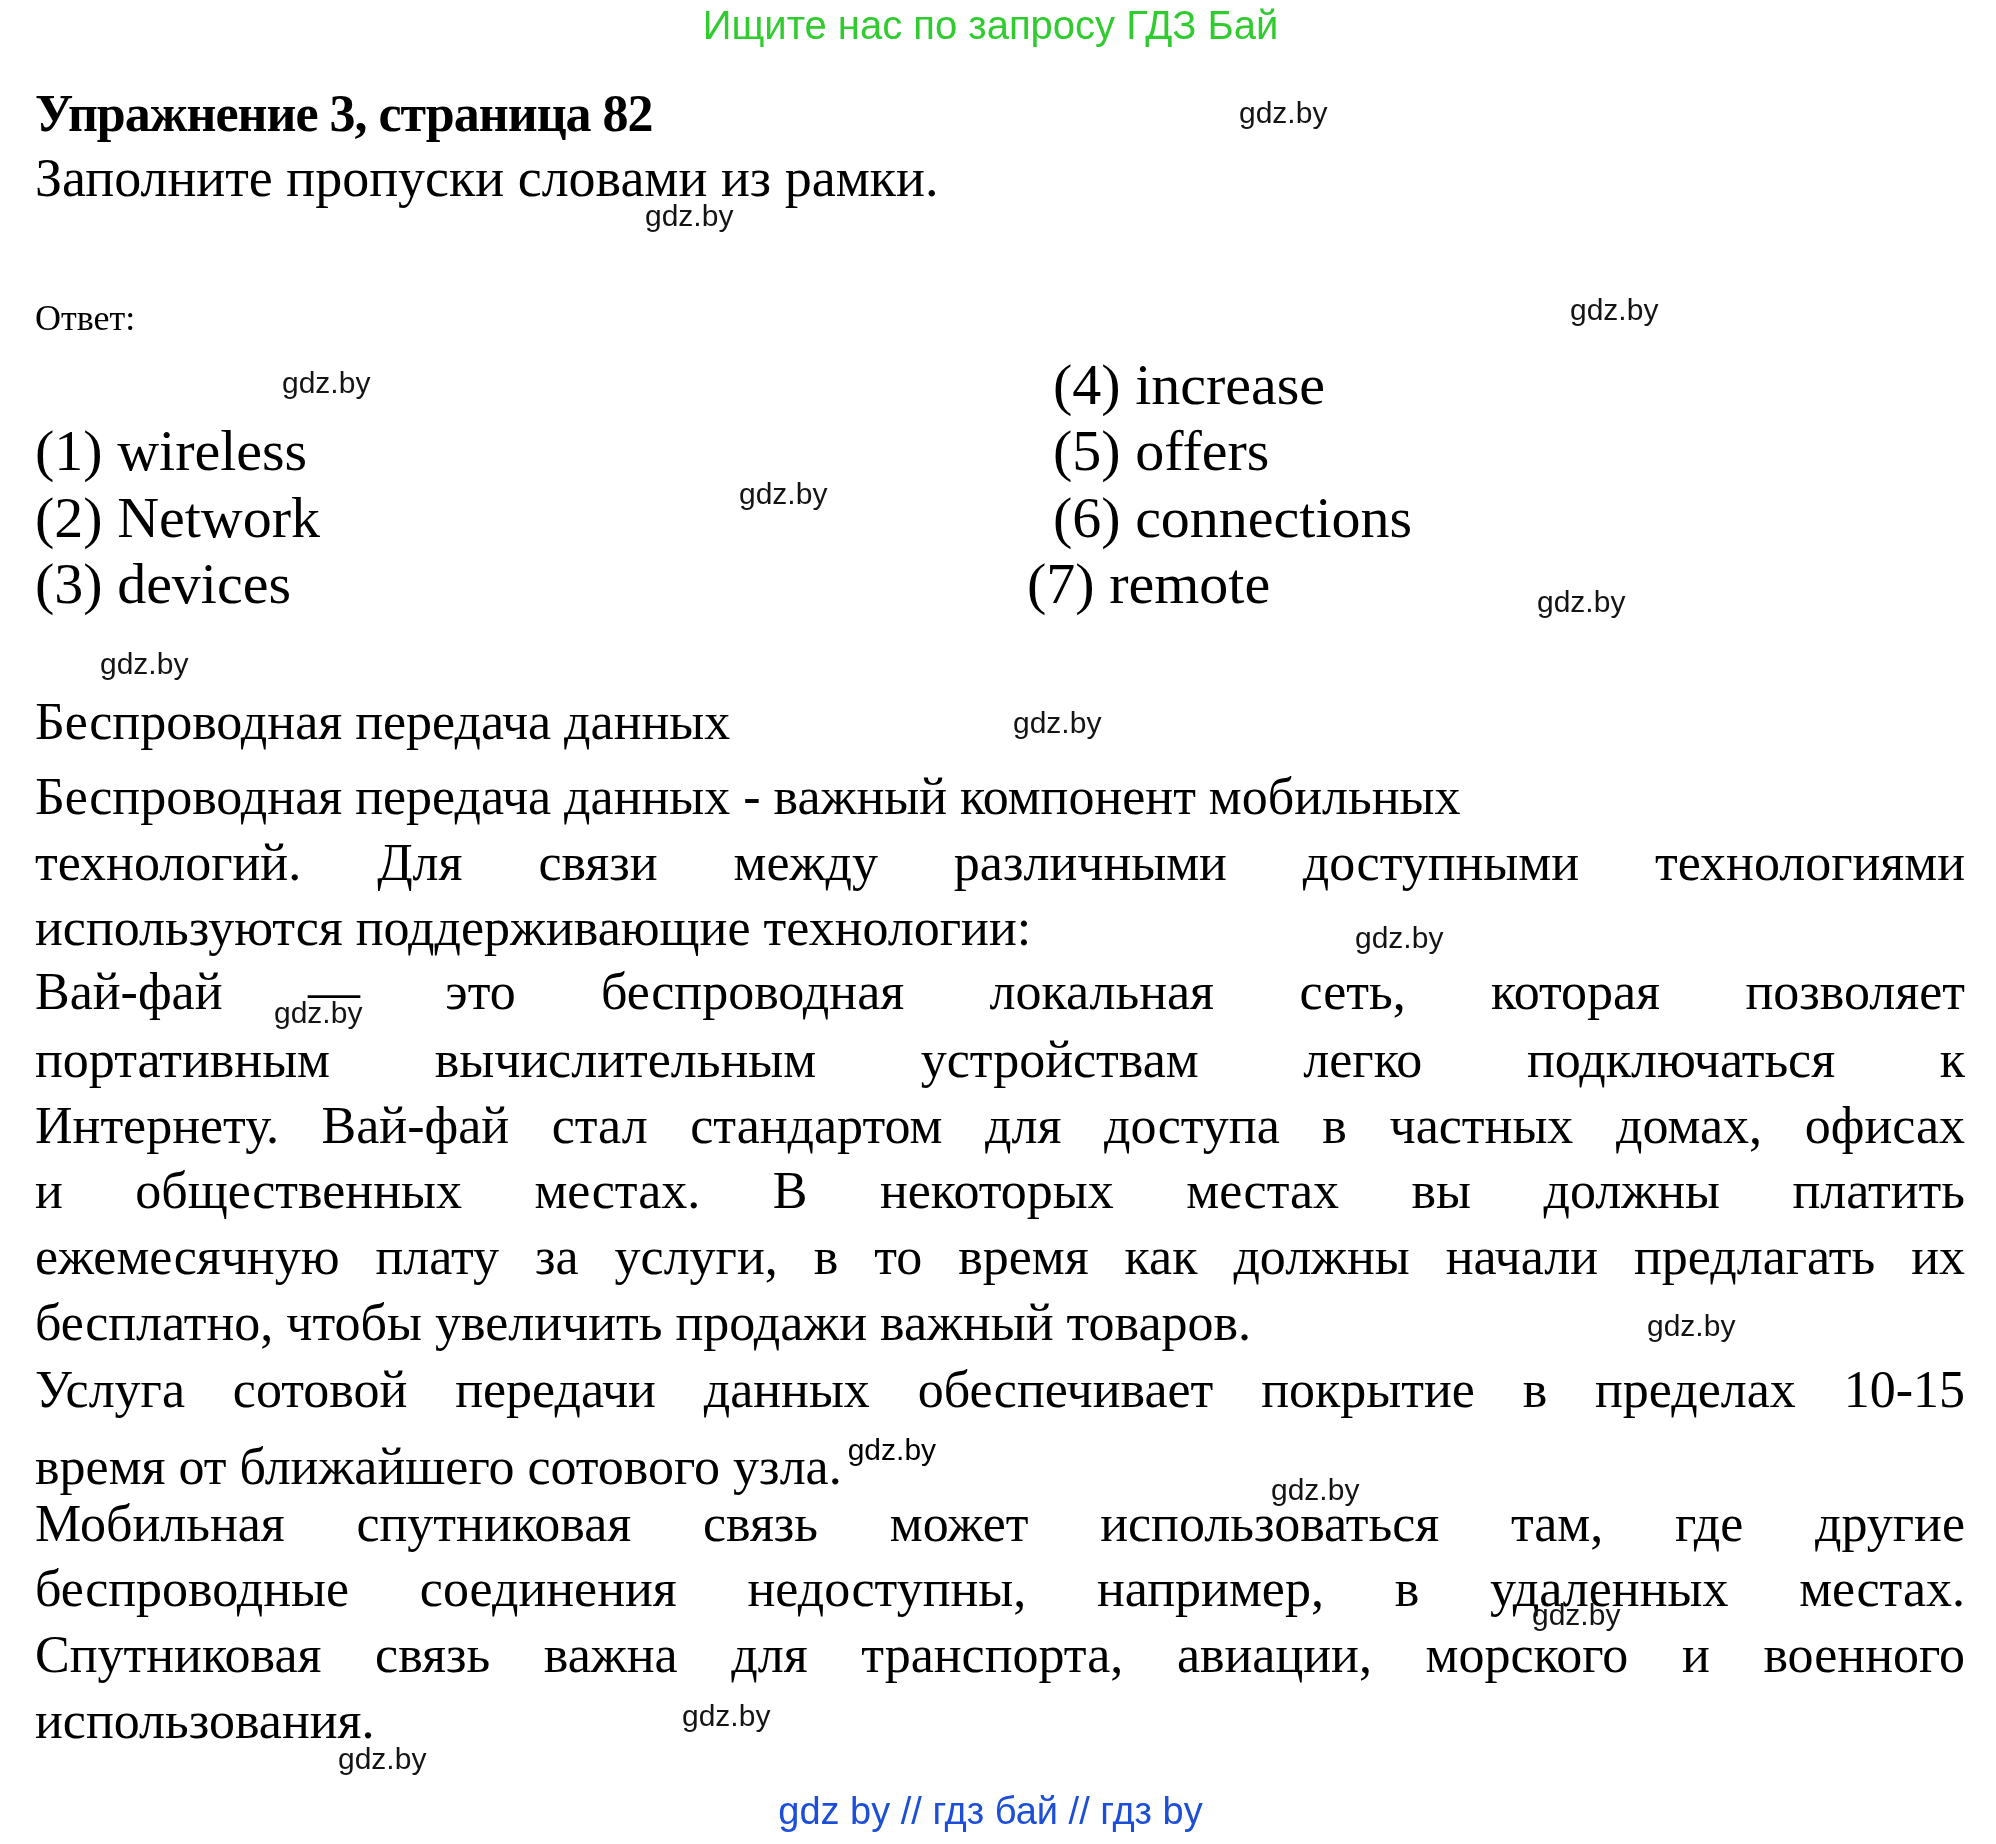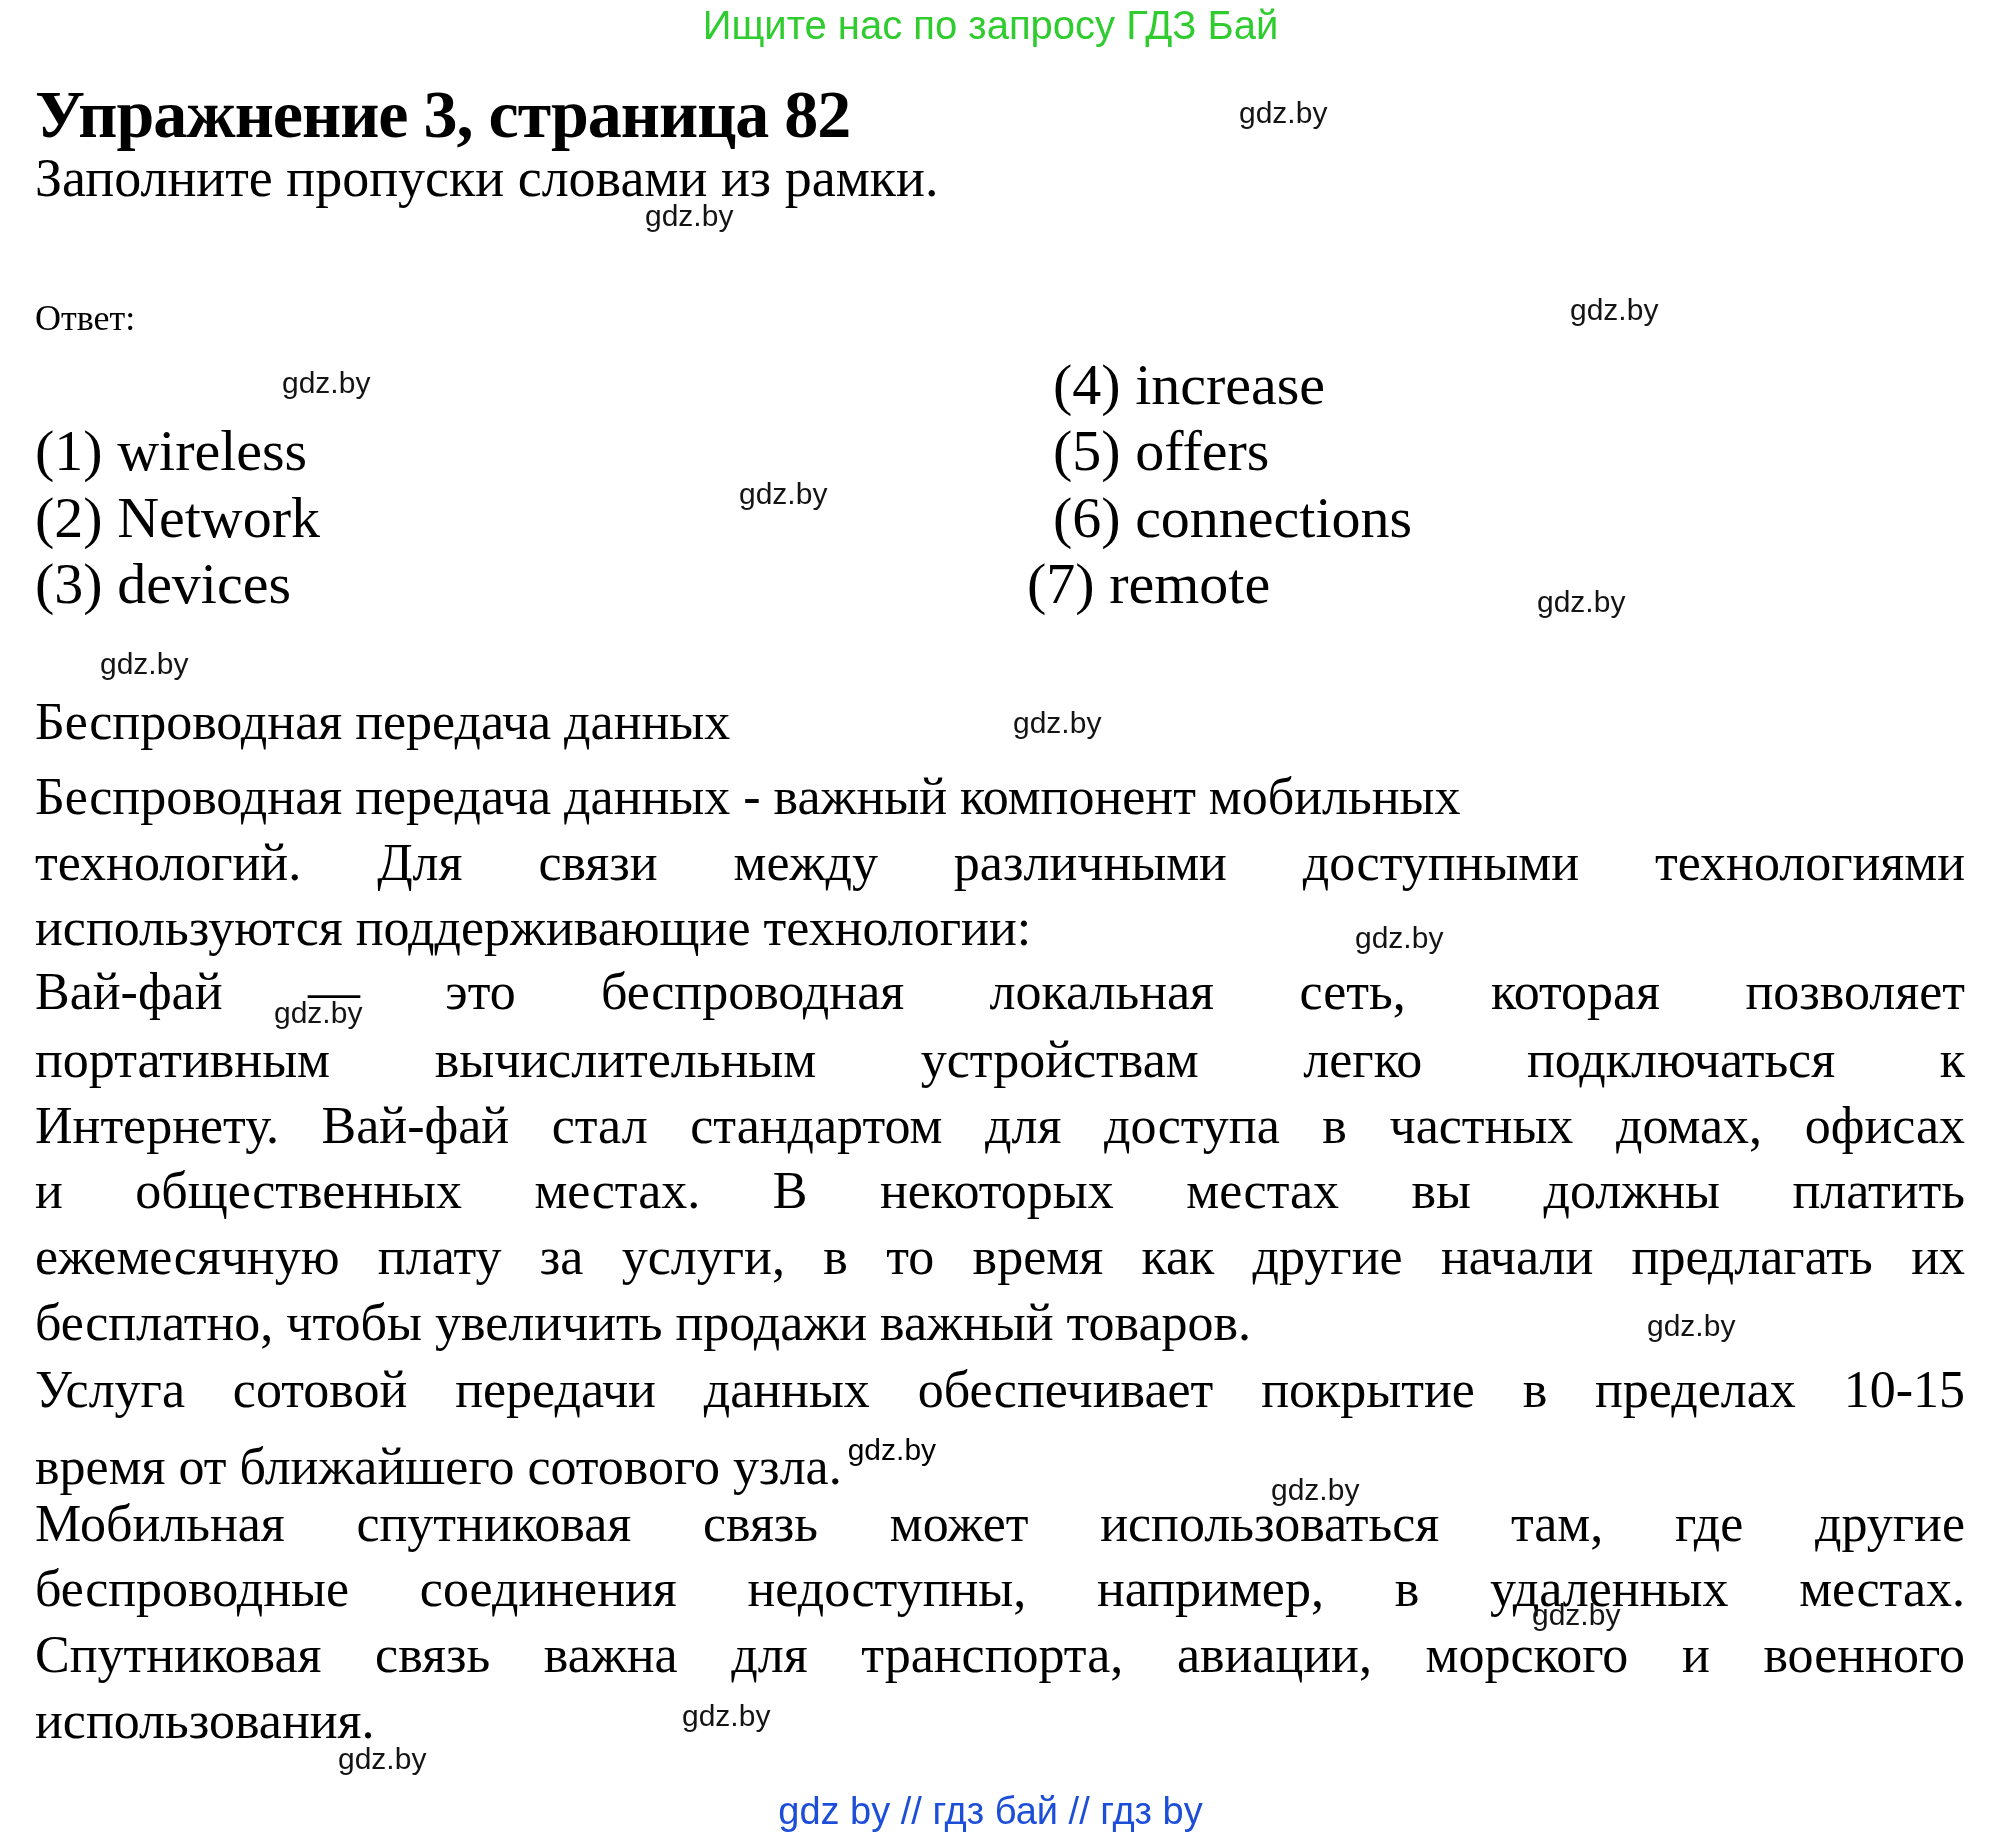--- a/index.html
+++ b/index.html
@@ -13,21 +13,21 @@
     color:#000000;
   }
   .abs { position:absolute; white-space:nowrap; }
   .banner {
     position:absolute; top:3px; left:0; width:100%;
     text-align:center;
     font-family:"Liberation Sans", sans-serif;
     font-size:40px; line-height:44px;
     color:#2fcb2f;
   }
-  .title { font-size:68px; line-height:68px; font-weight:bold; letter-spacing:-1px; }
+  .title { font-size:52px; line-height:68px; font-weight:bold; letter-spacing:-1px; }
   .instruction { font-size:54px; line-height:62px; }
   .answer-label { font-size:36px; line-height:62px;text-align:right; }
   .answer-item { font-size:58px; line-height:64px; }
   .subtitle { font-size:52px; line-height:62px; }
   .bodyline { font-size:52px; line-height:62px; }
   .j {
     width:1930px;
     white-space:normal;
     text-align:justify;
     text-align-last:justify;
@@ -88,21 +88,21 @@
 
   <div class="abs bodyline" style="left:35px; top:766px;">Беспроводная передача данных - важный компонент мобильных</div>
   <div class="abs bodyline j" style="left:35px; top:832px;">технологий. Для связи между различными доступными технологиями</div>
   <div class="abs bodyline" style="left:35px; top:897px;">используются поддерживающие технологии:</div>
   <div class="wm" style="left:1355px; top:921px;">gdz.by</div>
   <div class="abs bodyline j" style="left:35px; top:961px;">Вай-фай — это беспроводная локальная сеть, которая позволяет</div>
   <div class="wm" style="left:274px; top:996px;">gdz.by</div>
   <div class="abs bodyline j" style="left:35px; top:1029px;">портативным вычислительным устройствам легко подключаться к</div>
   <div class="abs bodyline j" style="left:35px; top:1160px;">и общественных местах. В некоторых местах вы должны платить</div>
   <div class="abs bodyline j" style="left:35px; top:1095px;">Интернету. Вай-фай стал стандартом для доступа в частных домах, офисах</div>
-  <div class="abs bodyline j" style="left:35px; top:1226px;">ежемесячную плату за услуги, в то время как другие начали предлагать их</div>
+  <div class="abs bodyline j" style="left:35px; top:1226px;">ежемесячную плату за услуги, в то время как должны начали предлагать их</div>
   <div class="abs bodyline" style="left:35px; top:1292px;">бесплатно, чтобы увеличить продажи важный товаров.</div>
   <div class="wm" style="left:1647px; top:1309px;">gdz.by</div>
   <div class="abs bodyline j" style="left:35px; top:1359px;">Услуга сотовой передачи данных обеспечивает покрытие в пределах 10-15</div>
   <div class="abs bodyline" style="left:35px; top:1425px;"><span>время от ближайшего сотового узла.</span><span class="wm-inline">gdz.by</span></div>
   <div class="wm" style="left:1271px; top:1473px;">gdz.by</div>
   <div class="abs bodyline j" style="left:35px; top:1493px;">Мобильная спутниковая связь может использоваться там, где другие</div>
   <div class="abs bodyline j" style="left:35px; top:1558px;">беспроводные соединения недоступны, например, в удаленных местах.</div>
   <div class="wm" style="left:1532px; top:1598px;">gdz.by</div>
   <div class="abs bodyline j" style="left:35px; top:1624px;">Спутниковая связь важна для транспорта, авиации, морского и военного</div>
   <div class="abs bodyline" style="left:35px; top:1690px;">использования.</div>

